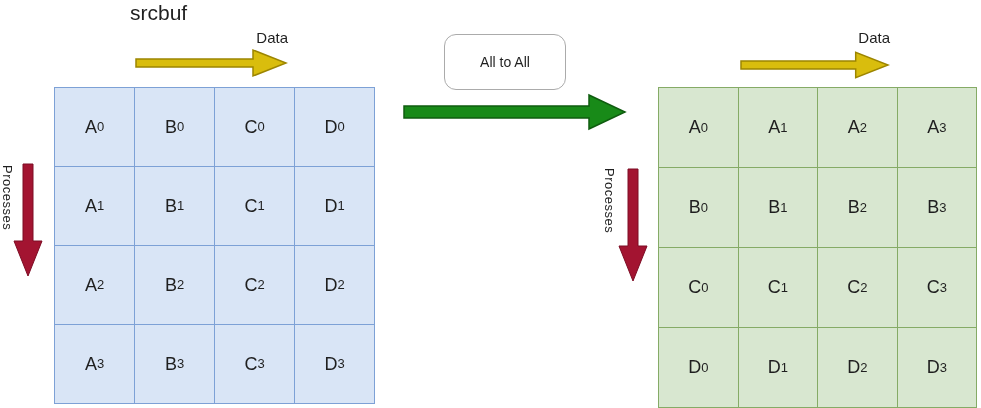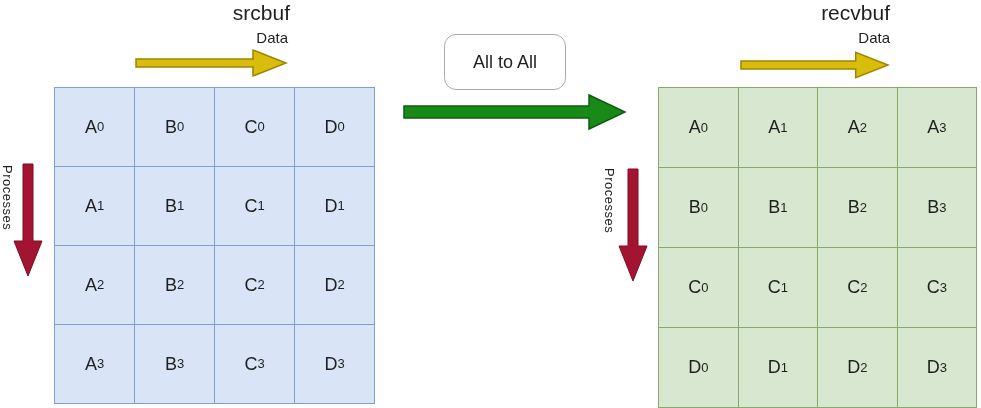--- a/index.html
+++ b/index.html
@@ -7,21 +7,21 @@
     position:relative;
     width:981px;height:408px;
     background:#ffffff;
     font-family:"Liberation Sans", sans-serif;
     color:#1f1f1f;
     overflow:hidden;
   }
   .abs{position:absolute;}
   .title{
     font-size:21px;
-    text-align:right;
+    text-align:left;
     white-space:nowrap;
   }
   .data-label{
     font-size:15px;
     text-align:right;
     white-space:nowrap;
   }
   .proc-label{
     writing-mode:vertical-rl;
     text-orientation:mixed;
@@ -64,21 +64,21 @@
     line-height:0;
   }
   .alltoall-box{
     box-sizing:border-box;
     border:1px solid #ababab;
     border-radius:12px;
     background:#ffffff;
     display:flex;
     align-items:center;
     justify-content:center;
-    font-size:18px;
+    font-size:14px;
     white-space:nowrap;
   }
   svg{display:block;}
   .arrow-yellow polygon{fill:var(--yellow_fill);stroke:var(--yellow_stroke);stroke-width:1.5;}
   .arrow-green  polygon{fill:var(--green_arrow_fill);stroke:var(--green_arrow_stroke);stroke-width:1.5;}
   .arrow-red    polygon{fill:var(--crimson_fill);stroke:var(--crimson_stroke);stroke-width:1;}
 </style>
 </head>
 <body>
 
@@ -166,21 +166,20 @@
     </div>
 
   <div class="abs alltoall-box" style="left:444px;top:34px;width:122px;height:56px;">
     <span>All to All</span>
   </div>
 
   <svg class="abs arrow-green" style="left:403px;top:93px;" width="224" height="38" viewBox="0 0 224 38">
     <polygon points="1,13 186,13 186,2 222,19 186,36 186,25 1,25"></polygon>
   </svg>
 
-  <div class="abs title" style="left:730px;top:1px;width:160px;">recvbuf</div>
 
   <div class="abs data-label" style="left:740px;top:29px;width:150px;">Data</div>
 
   <svg class="abs arrow-yellow" style="left:740px;top:50px;" width="150" height="30" viewBox="0 0 153 30">
     <polygon points="1,11 118,11 118,2 151,15 118,28 118,19 1,19"></polygon>
   </svg>
 
   <div class="abs proc-label" style="left:602px;top:168px;">Processes</div>
 
   <svg class="abs arrow-red" style="left:618px;top:168px;" width="30" height="115" viewBox="0 0 30 115">

